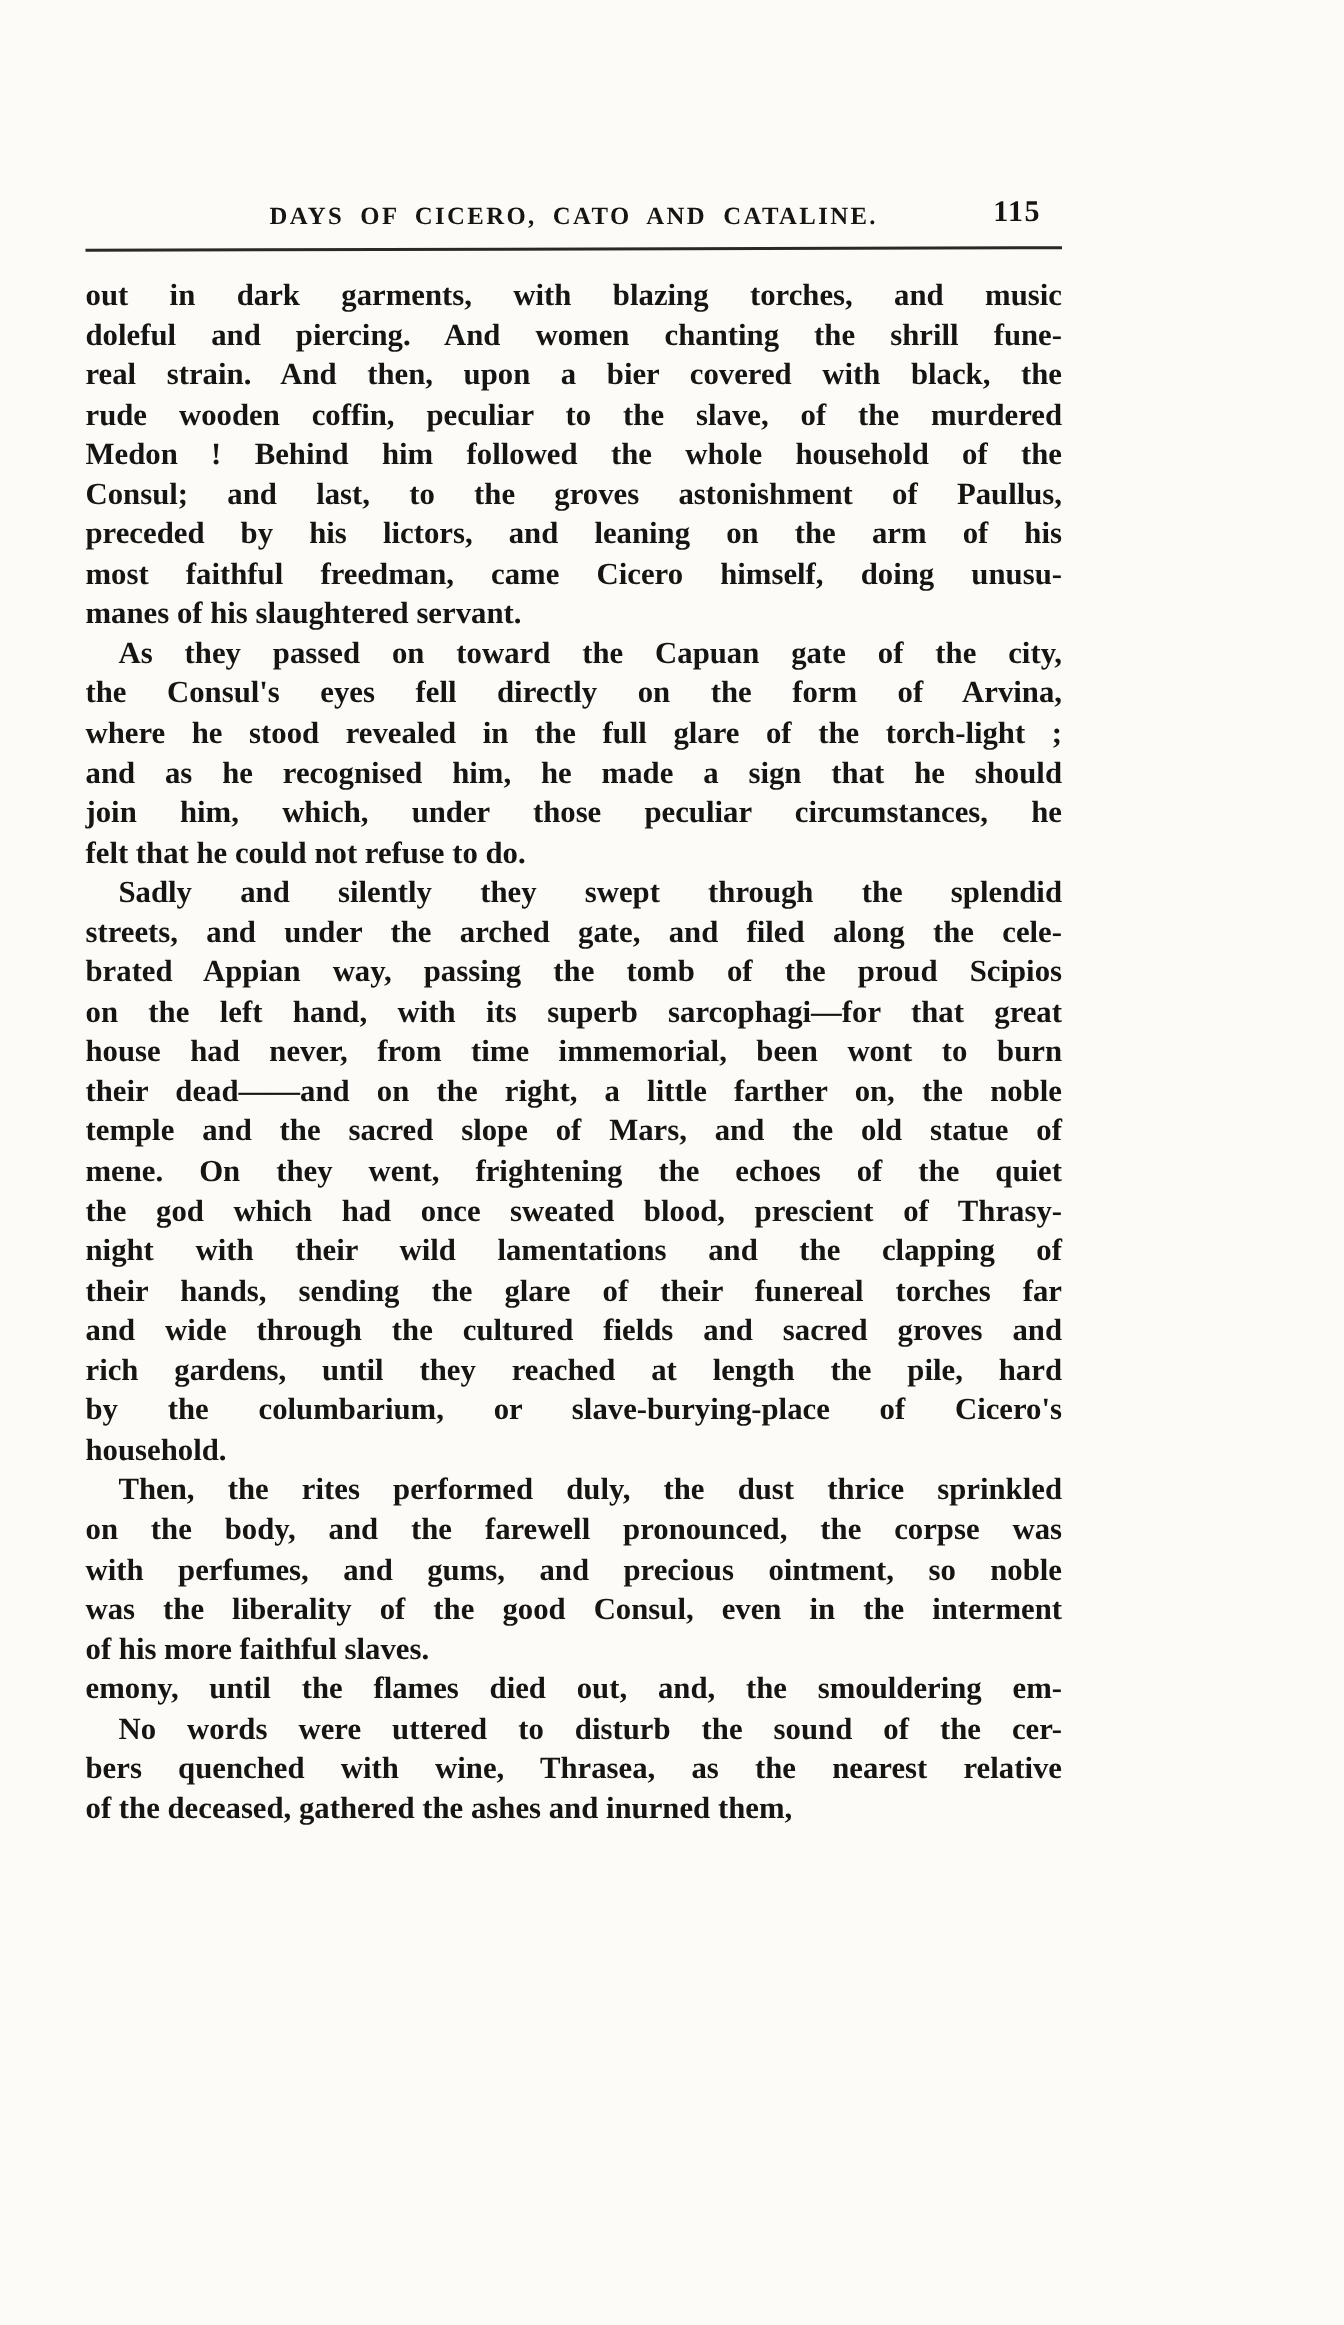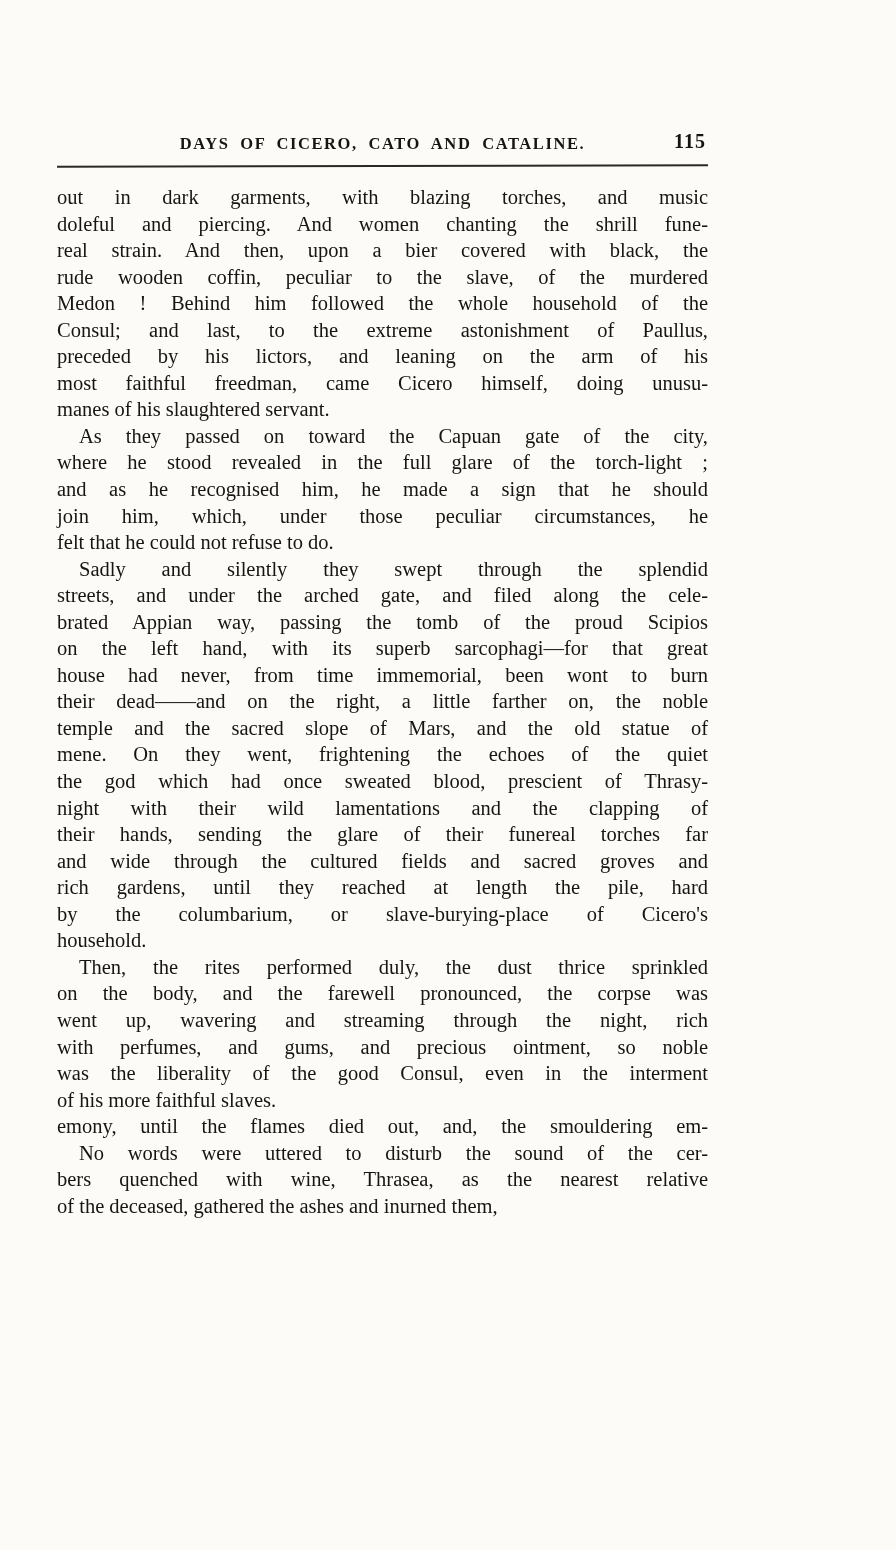--- a/index.html
+++ b/index.html
@@ -27,21 +27,21 @@
     text-align: center;
     font-size: 16.5px;
     font-weight: bold;
     letter-spacing: 1.6px;
     word-spacing: 5px;
     line-height: 22px;
     white-space: nowrap;
   }
   .page-number {
     position: absolute;
-    right: 2px;
+    right: 14px;
     top: -3px;
     font-size: 20px;
     font-weight: bold;
     letter-spacing: 1px;
   }
   .header-rule {
     height: 2px;
     background: #2b2926;
     margin-top: 8px;
     transform: rotate(-0.15deg);
@@ -49,20 +49,21 @@
   .text-block {
     margin-top: 17px;
     font-size: 20.5px;
     line-height: 26.55px;
   }
   .paragraph { margin: 0; }
   .line {
     text-align: justify;
     text-align-last: justify;
     white-space: normal;
+    font-weight: bold;
   }
   .line.last {
     text-align-last: left;
   }
   .line.indent {
     text-indent: 22px;
   }
 </style>
 </head>
 <body>
@@ -74,27 +75,28 @@
       <span class="page-number">115</span>
     </div>
     <div class="header-rule"></div>
     <div class="text-block" id="paragraphs">
         <div class="paragraph">
           <div class="line">out in dark garments, with blazing torches, and music</div>
           <div class="line">doleful and piercing.  And women chanting the shrill fune-</div>
           <div class="line">real strain.  And then, upon a bier covered with black, the</div>
           <div class="line">rude wooden coffin, peculiar to the slave, of the murdered</div>
           <div class="line">Medon !  Behind him followed the whole household of the</div>
-          <div class="line">Consul; and last, to the extreme astonishment of Paullus,</div>
+          <div class="line">Consul; and last, to the groves astonishment of Paullus,</div>
           <div class="line">preceded by his lictors, and leaning on the arm of his</div>
           <div class="line">most faithful freedman, came Cicero himself, doing unusu-</div>
           <div class="line last">manes of his slaughtered servant.</div>
         </div>
         <div class="paragraph">
           <div class="line indent">As they passed on toward the Capuan gate of the city,</div>
+          <div class="line">the Consul's eyes fell directly on the form of Arvina,</div>
           <div class="line">where he stood revealed in the full glare of the torch-light ;</div>
           <div class="line">and as he recognised him, he made a sign that he should</div>
           <div class="line">join him, which, under those peculiar circumstances, he</div>
           <div class="line last">felt that he could not refuse to do.</div>
         </div>
         <div class="paragraph">
           <div class="line indent">Sadly and silently they swept through the splendid</div>
           <div class="line">streets, and under the arched gate, and filed along the cele-</div>
           <div class="line">brated Appian way, passing the tomb of the proud Scipios</div>
           <div class="line">on the left hand, with its superb sarcophagi—for that great</div>
@@ -106,21 +108,20 @@
           <div class="line">night with their wild lamentations and the clapping of</div>
           <div class="line">their hands, sending the glare of their funereal torches far</div>
           <div class="line">and wide through the cultured fields and sacred groves and</div>
           <div class="line">rich gardens, until they reached at length the pile, hard</div>
           <div class="line">by the columbarium, or slave-burying-place of Cicero's</div>
           <div class="line last">household.</div>
         </div>
         <div class="paragraph">
           <div class="line indent">Then, the rites performed duly, the dust thrice sprinkled</div>
           <div class="line">on the body, and the farewell pronounced, the corpse was</div>
-          <div class="line">went up, wavering and streaming through the night, rich</div>
           <div class="line">with perfumes, and gums, and precious ointment, so noble</div>
           <div class="line">was the liberality of the good Consul, even in the interment</div>
           <div class="line last">of his more faithful slaves.</div>
         </div>
         <div class="paragraph">
           <div class="line">emony, until the flames died out, and, the smouldering em-</div>
           <div class="line indent">No words were uttered to disturb the sound of the cer-</div>
           <div class="line">bers quenched with wine, Thrasea, as the nearest relative</div>
           <div class="line last">of the deceased, gathered the ashes and inurned them,</div>
         </div>

